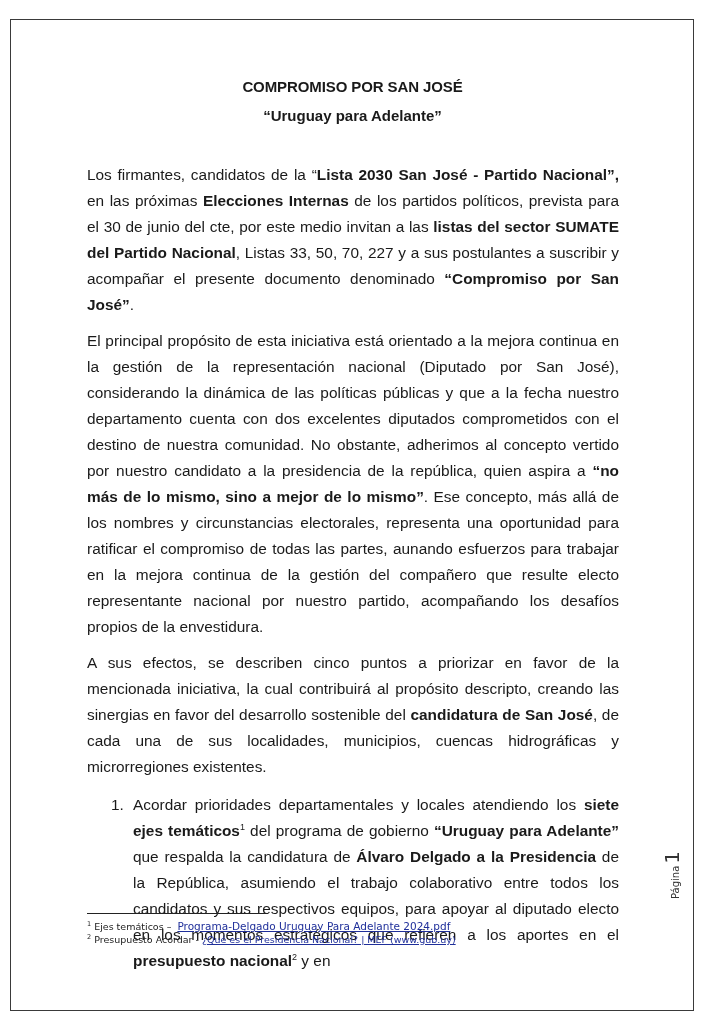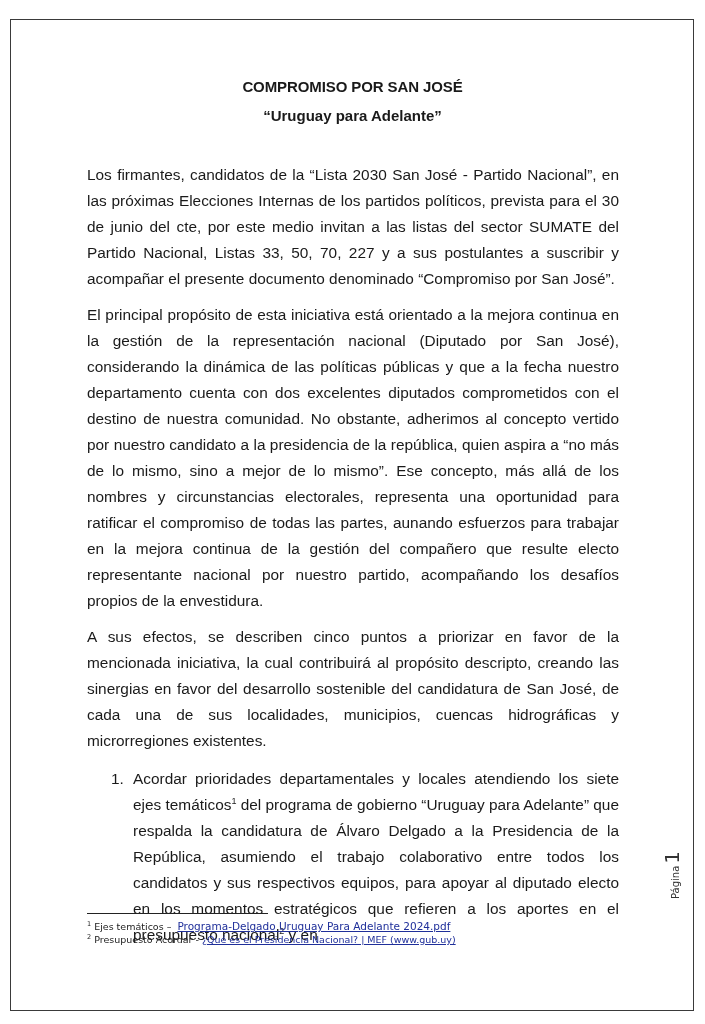--- a/index.html
+++ b/index.html
@@ -50,21 +50,21 @@
       top: 162px;
       width: 532px;
       font-size: 15.4px;
       line-height: 26px;
       text-align: justify;
     }
     .body-text p {
       margin: 0 0 10px 0;
     }
     .body-text b {
-      font-weight: normal;
+      font-weight: bold;
     }
     .body-text sup {
       font-size: 9px;
       line-height: 0;
       vertical-align: super;
     }
     ol.points {
       margin: 12px 0 0 0;
       padding: 0 0 0 46px;
       list-style: none;

